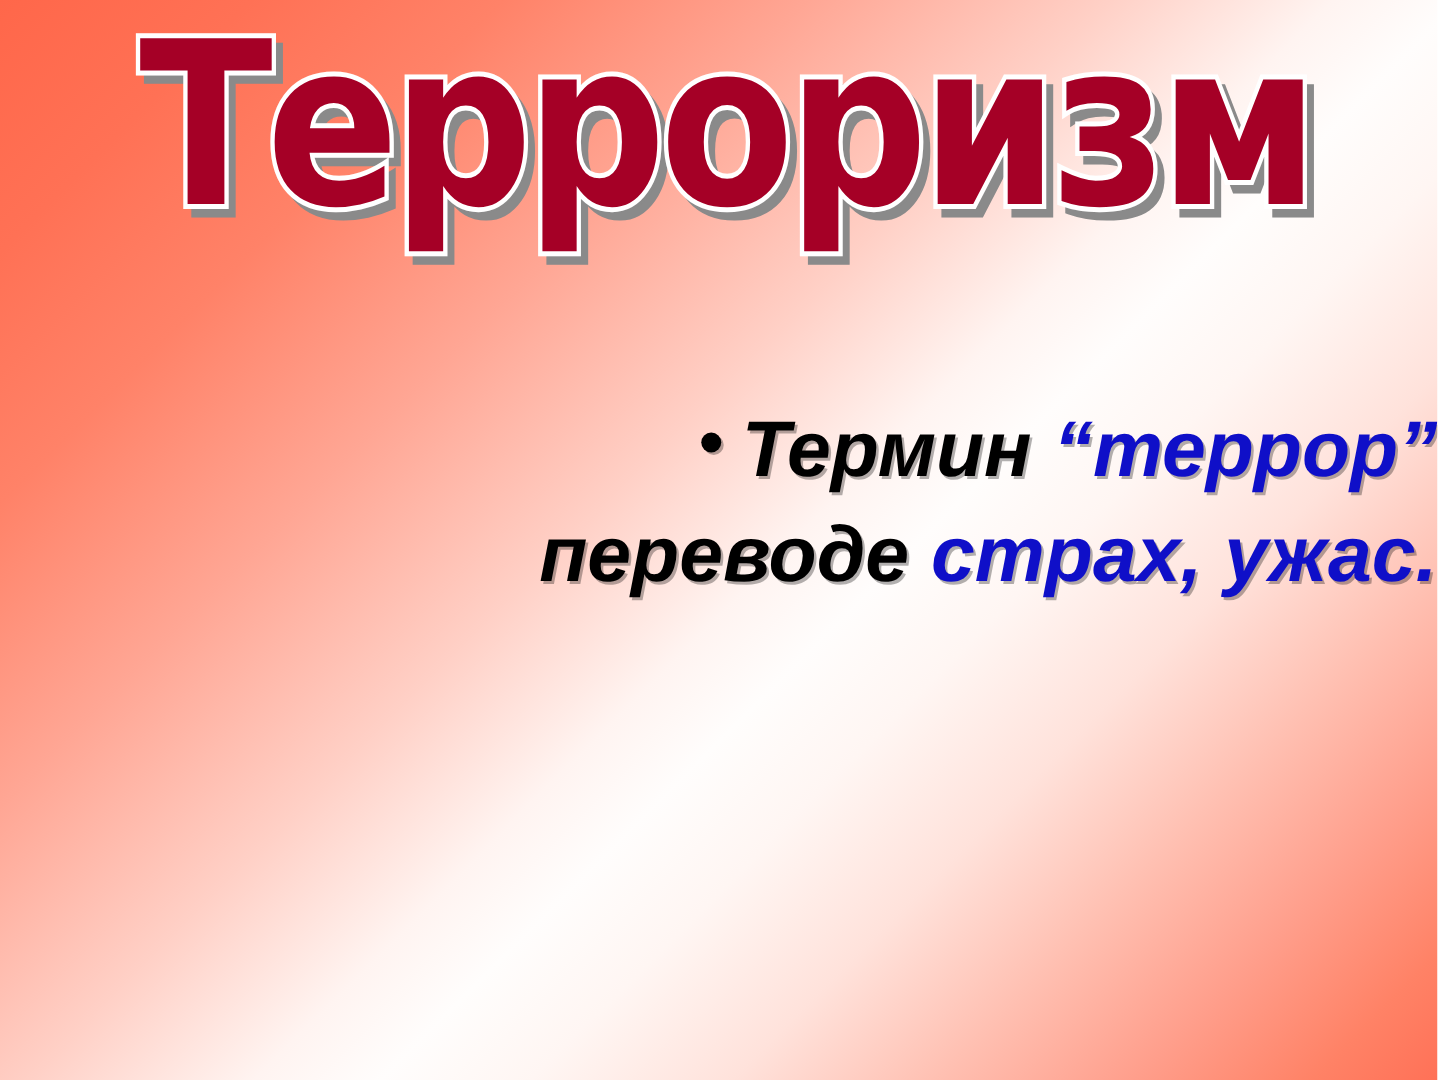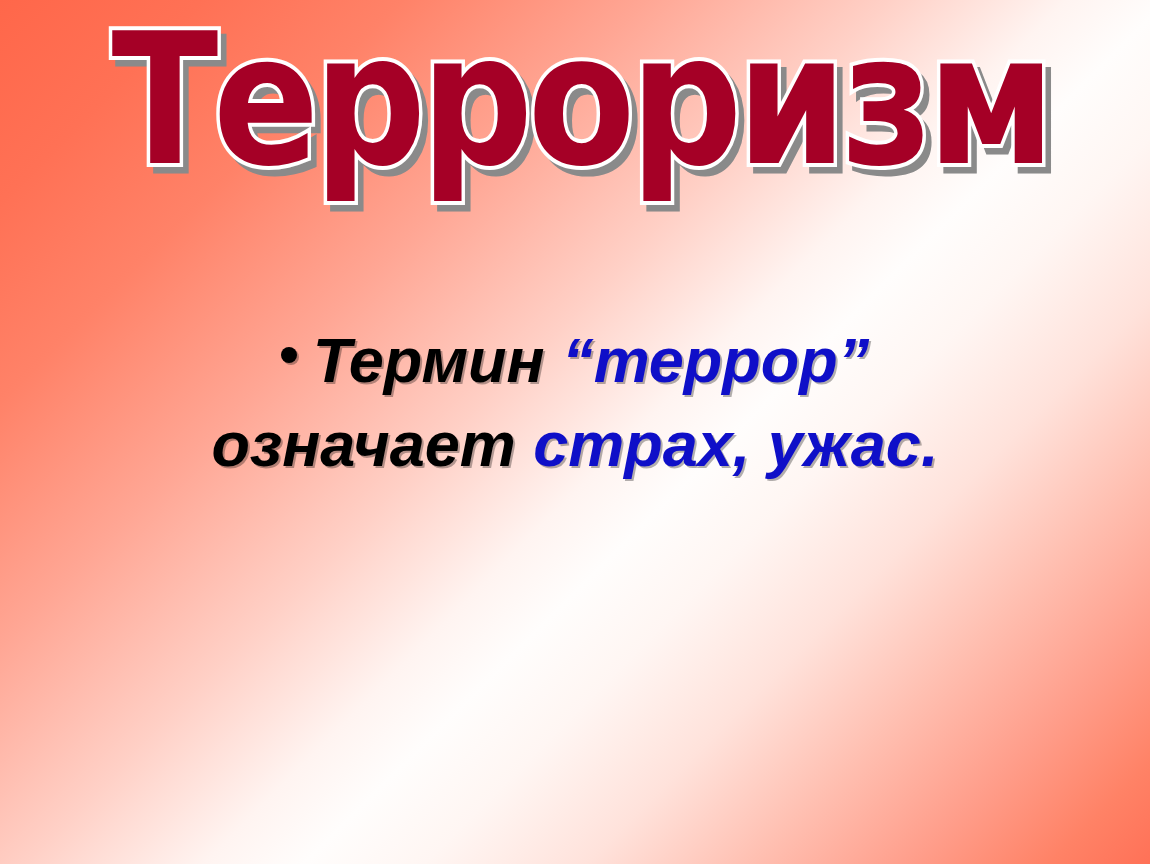--- a/index.html
+++ b/index.html
@@ -86,21 +86,21 @@
     color: #a50026;
     z-index: 3;
   }
 
   
   #body-block {
     position: absolute;
     left: 0;
     top: 318px;
     width: 1150px;
-    text-align: center;
+    text-align: right;
   }
   .body-line {
     font-family: "Liberation Sans", "DejaVu Sans", sans-serif;
     font-style: italic;
     font-weight: bold;
     font-size: 63px;
     line-height: 84px;
     color: #000000;
     white-space: nowrap;
     text-shadow: 2px 2px 0 rgba(0,0,0,0.30);
@@ -134,17 +134,17 @@
 
   <div id="body-block">
 
     <div class="body-line">
       <span class="bullet-dot"></span><span>Термин </span><span class="blue">“террор”</span>
     </div>
 
 
 
     <div class="body-line">
-      <span>означает </span><span class="blue">страх, ужас.</span>
+      <span>переводе </span><span class="blue">страх, ужас.</span>
     </div>
 
   </div>
 </div>
 
 </body></html>

